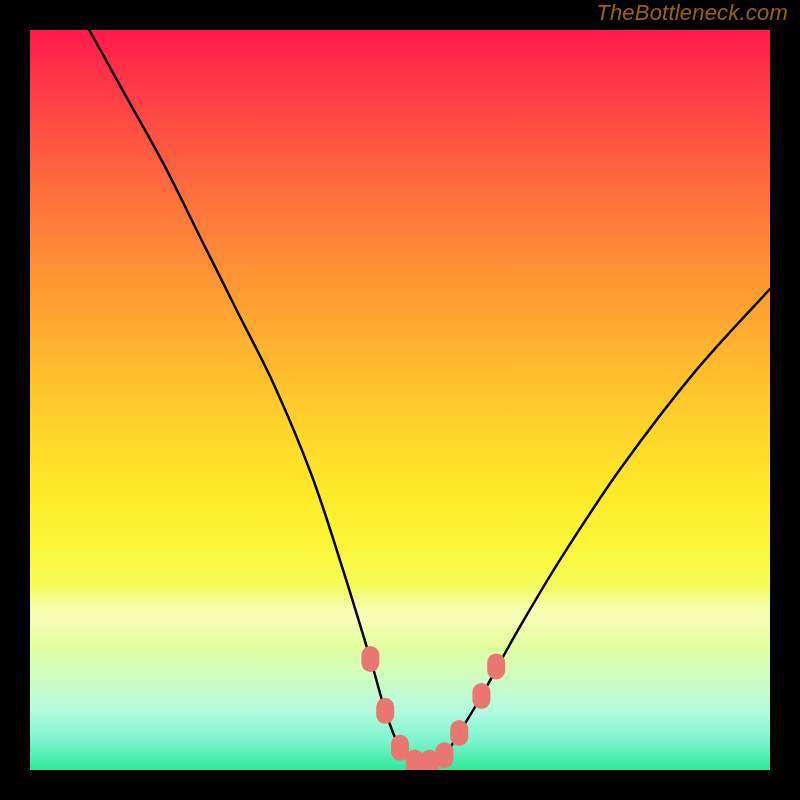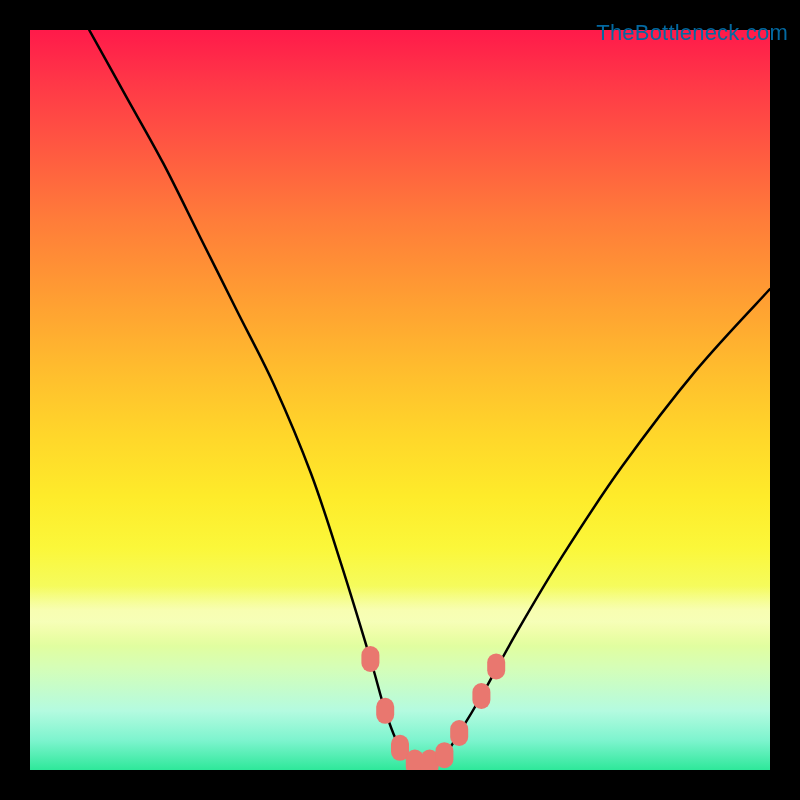--- a/index.html
+++ b/index.html
@@ -46,27 +46,28 @@
     top: 75.2%;
     height: 8%;
     background: linear-gradient(to bottom,
       rgba(255,255,200,0.0) 0%,
       rgba(255,255,225,0.55) 40%,
       rgba(255,255,225,0.55) 60%,
       rgba(255,255,200,0.0) 100%);
   }
   .watermark {
     position: absolute;
-    top: 20px;
+    top: 0;
     right: 12px;
-    color: #0369a1;
+    color: #a16207;
     font-size: 22px;
     font-weight: 500;
     letter-spacing: 0.2px;
     z-index: 50;
+    font-style: italic;
   }
   svg.curve-layer {
     position: absolute;
     inset: 0;
     width: 100%;
     height: 100%;
   }
 </style>
 </head>
 <body>

